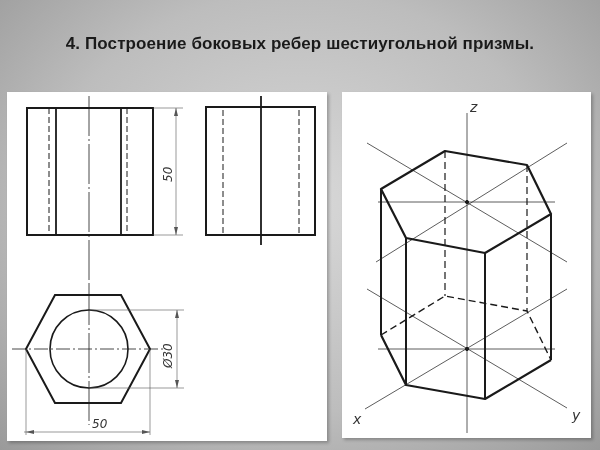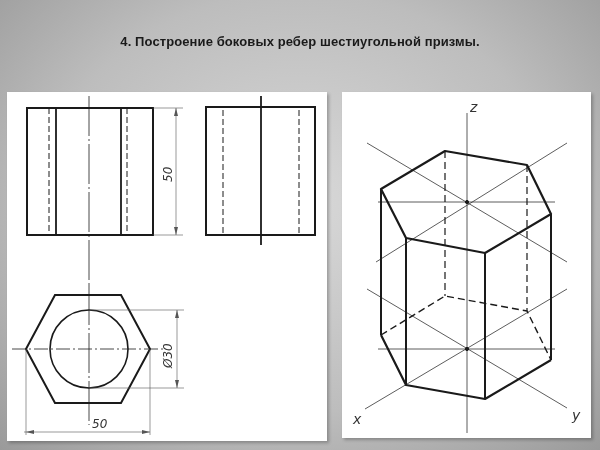--- a/index.html
+++ b/index.html
@@ -3,21 +3,21 @@
 <meta charset="utf-8">
 <style>
   html, body { margin:0; padding:0; }
   body {
     width:600px; height:450px; overflow:hidden; position:relative;
     background: radial-gradient(ellipse at 50% 45%, #d8d8d8 0%, #bdbdbd 60%, #9a9a9a 100%);
     font-family: "Liberation Sans", sans-serif;
   }
   .title {
     position:absolute; left:0; top:34px; width:600px; text-align:center;
-    font-size:13px; font-weight:bold; color:#1a1a1a; letter-spacing:0.1px;
+    font-size:17px; font-weight:bold; color:#1a1a1a; letter-spacing:0.1px;
   }
   .panel { position:absolute; background:#ffffff; }
   .panel-left { left:7px; top:92px; width:320px; height:349px; box-shadow: 2px 2px 3px rgba(0,0,0,0.25); }
   .panel-right { left:342px; top:92px; width:249px; height:346px; box-shadow: 2px 2px 3px rgba(0,0,0,0.25); }
   svg { position:absolute; left:0; top:0; }
   .lbl { font-family:"DejaVu Sans", sans-serif; font-style:italic; fill:#333; }
 </style>
 </head>
 <body>
 

